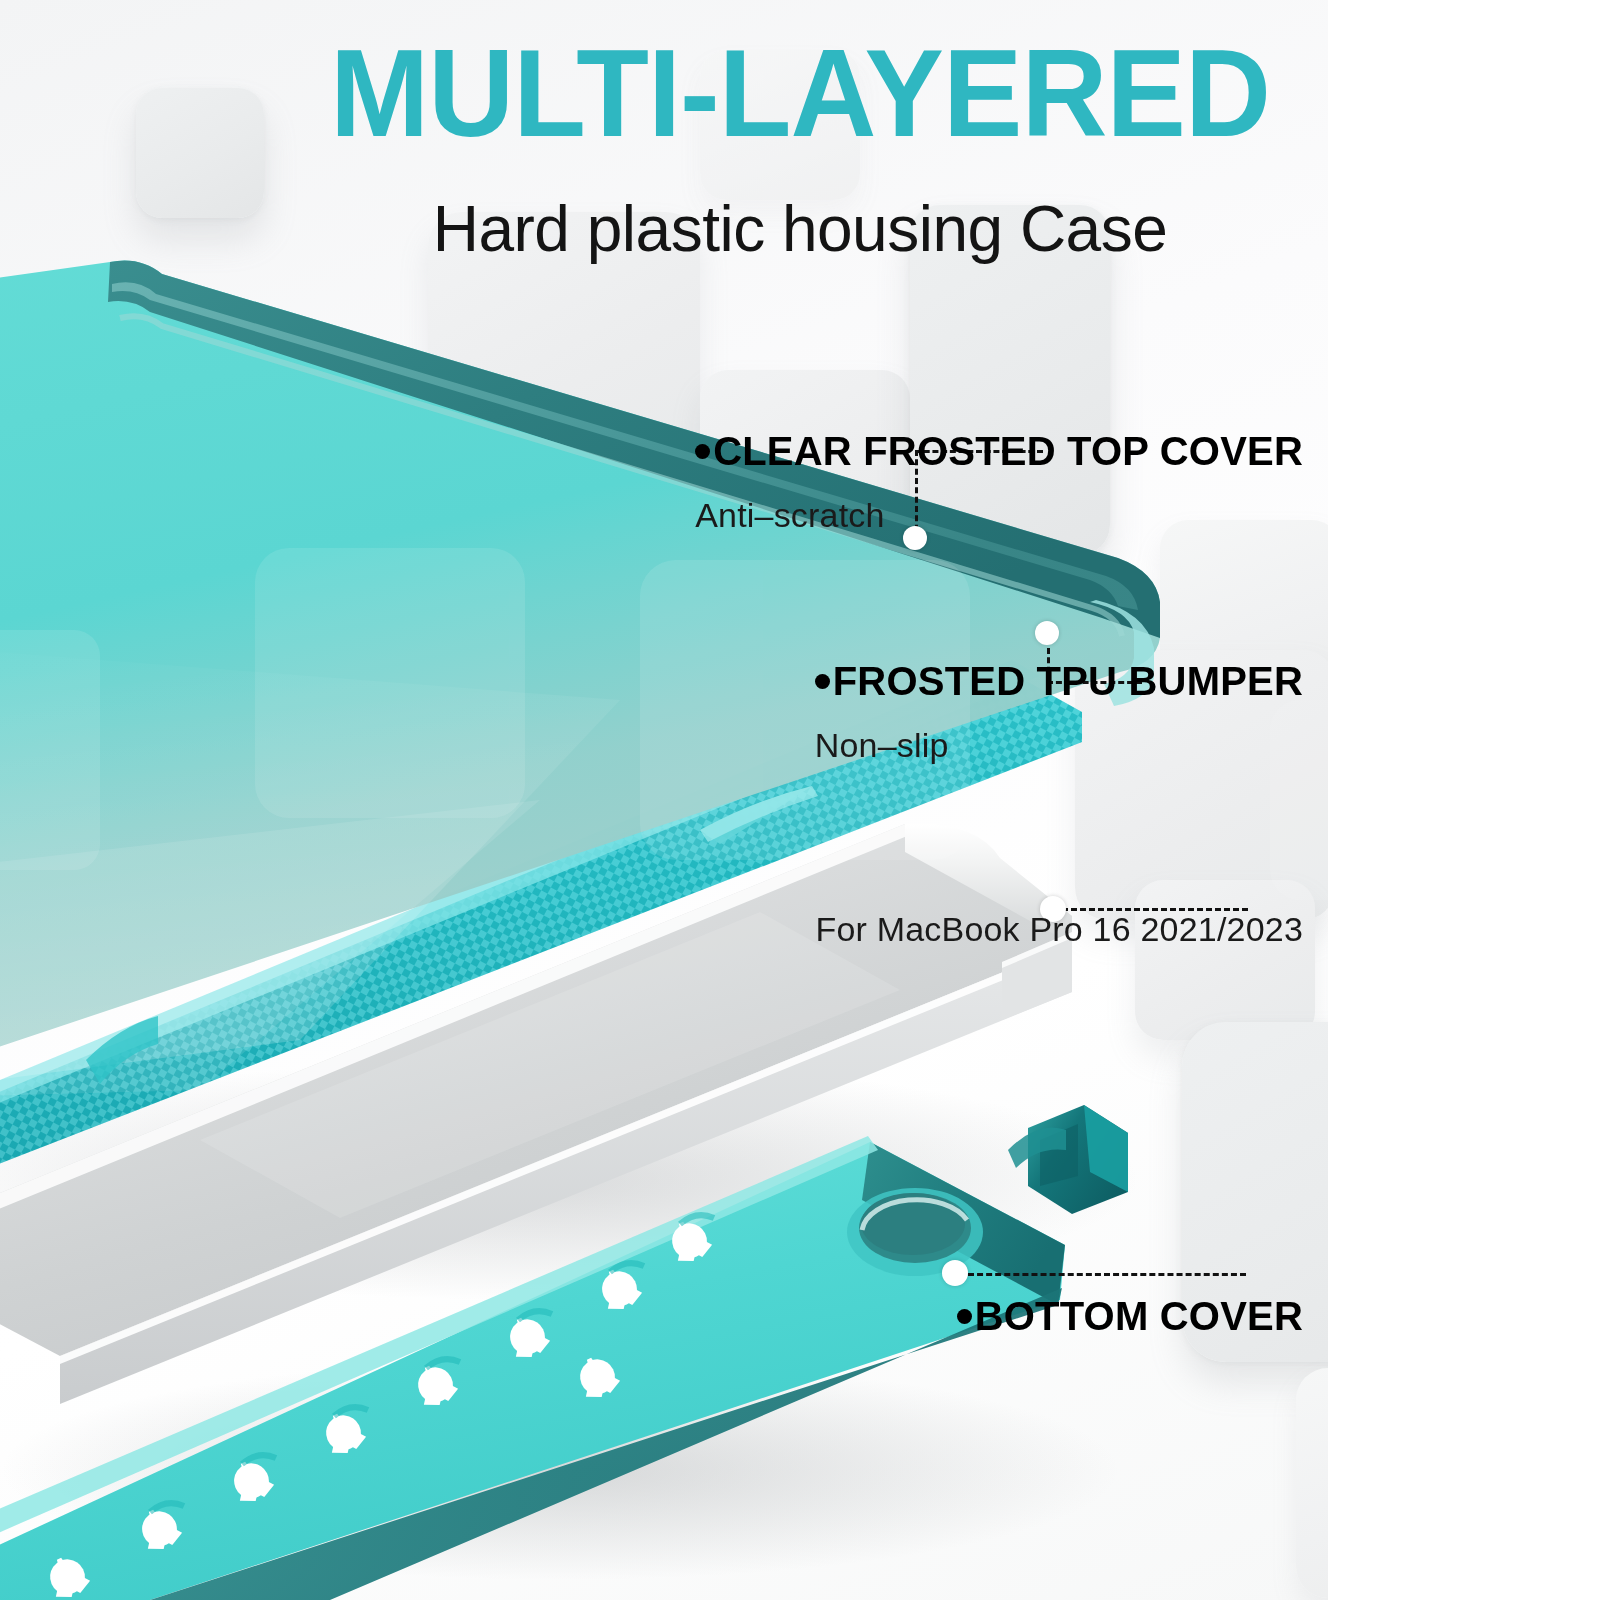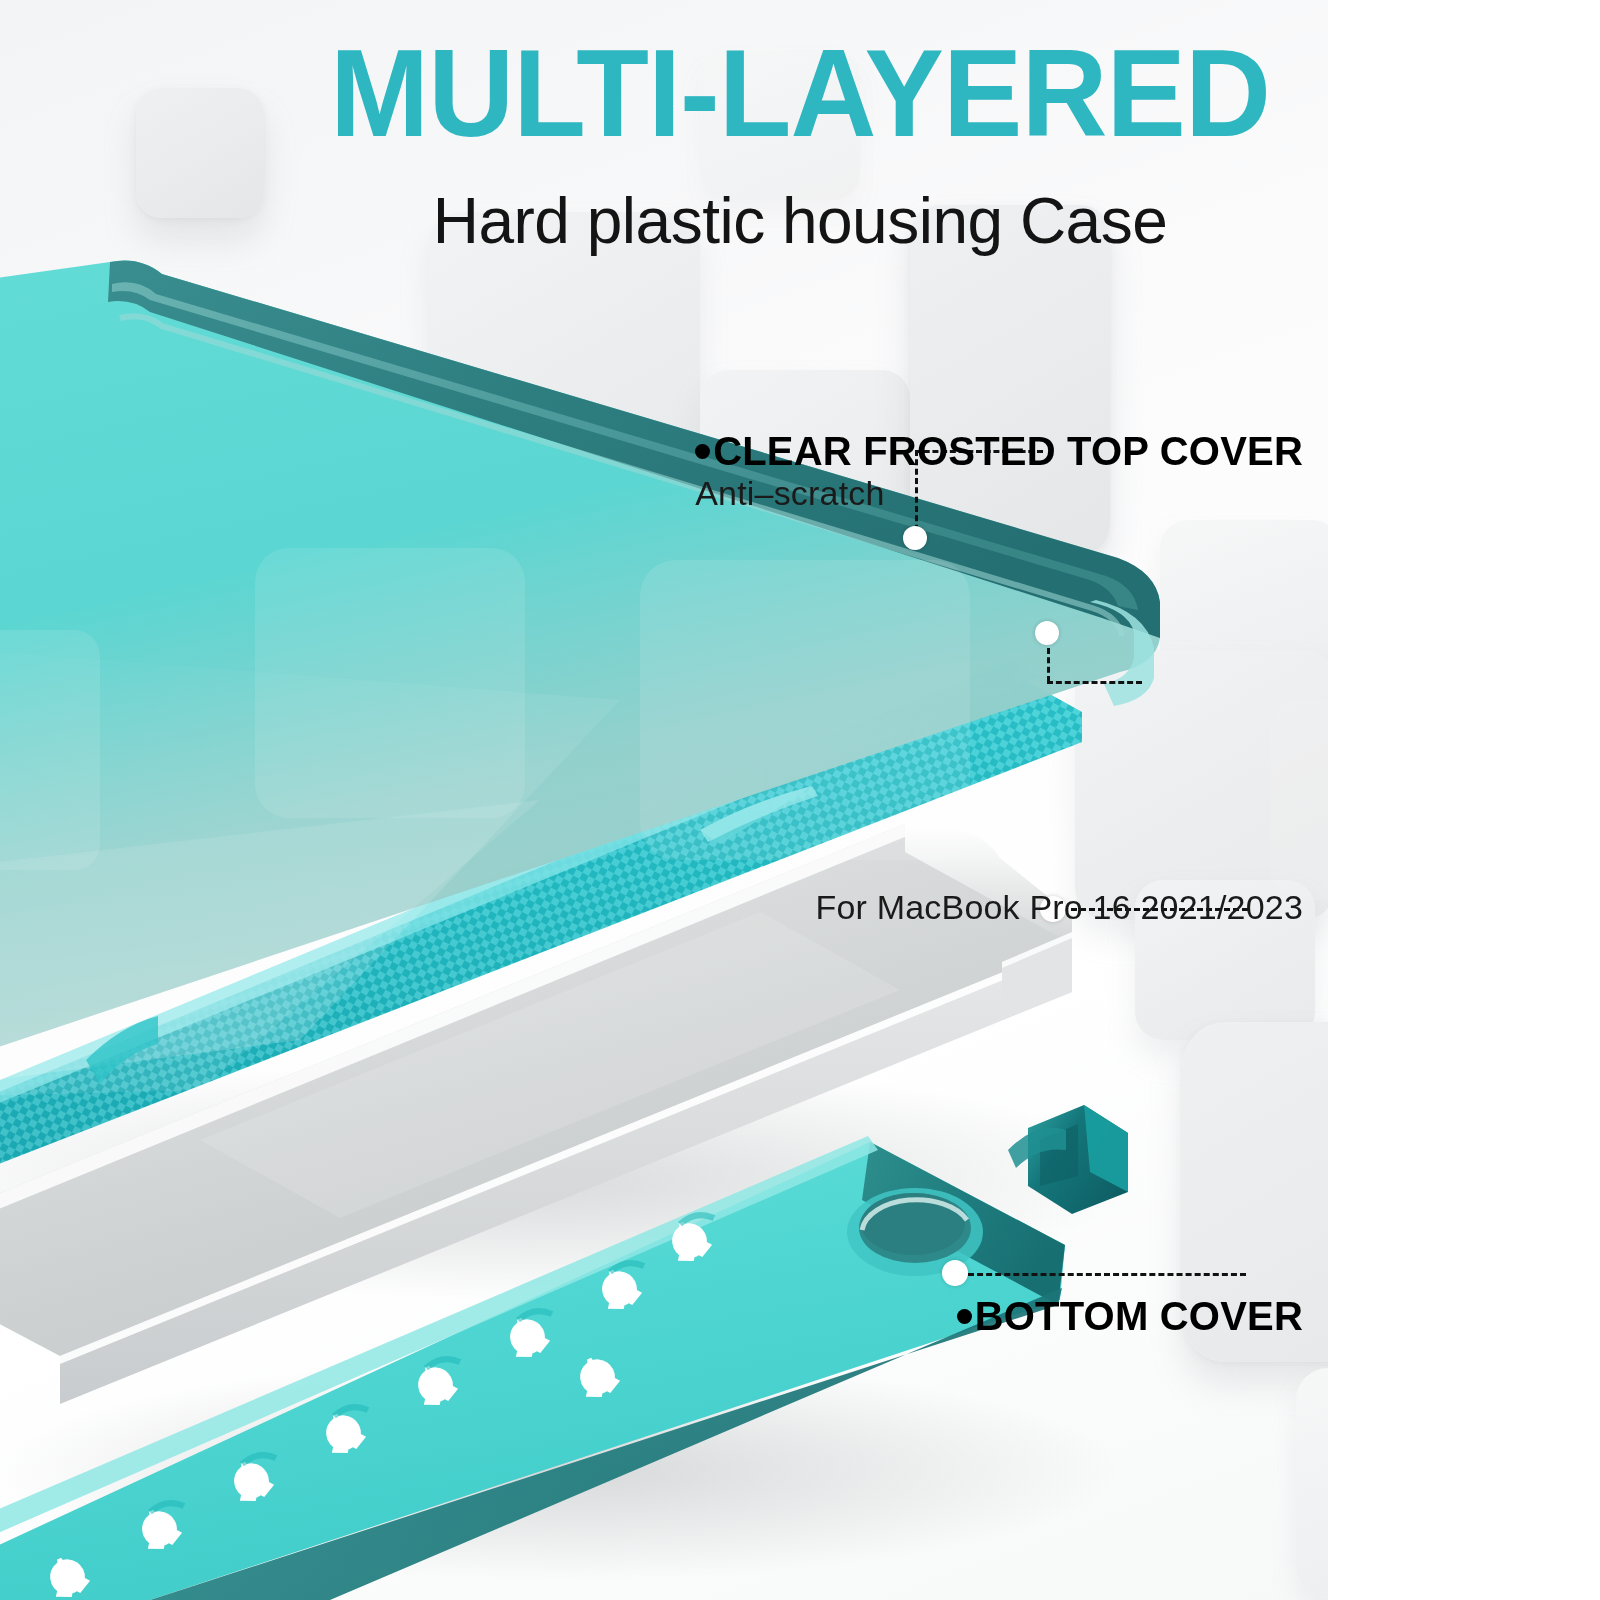--- a/index.html
+++ b/index.html
@@ -23,39 +23,39 @@
              box-shadow:0 14px 26px rgba(160,164,168,.13);}
 
   
   #titlewrap{position:absolute;left:0;top:30px;width:1600px;text-align:center;z-index:40;}
   #title{
     font-family:"Liberation Sans Narrow","Liberation Sans",sans-serif;
     font-weight:700;font-size:124px;letter-spacing:-1px;line-height:1.02;
     color:#2FB7C1;white-space:nowrap;transform:scaleX(.96);transform-origin:center;
   }
   #subtitle{
-    margin-top:28px;font-size:64px;font-weight:400;color:#141414;white-space:nowrap;
+    margin-top:36px;font-size:64px;font-weight:400;color:#141414;white-space:nowrap;
     font-family:"Liberation Sans",sans-serif;letter-spacing:-.5px;
   }
 
   
   #art{position:absolute;inset:0;z-index:20;}
   #art svg{position:absolute;left:0;top:0;}
 
   
   .callout{position:absolute;z-index:60;text-align:left;}
   .callout .hl{
     font-family:"Liberation Sans",sans-serif;
     font-weight:700;font-size:40px;color:#000;line-height:1.05;white-space:nowrap;
     letter-spacing:.2px;
   }
   .callout .sub{
     font-family:"Liberation Sans",sans-serif;
     font-weight:400;font-size:34px;color:#1a1a1a;line-height:1.15;white-space:nowrap;
-    margin-top:2px;letter-spacing:.2px;
+    margin-top:24px;letter-spacing:.2px;
   }
   .bullet{display:inline-block;width:15px;height:15px;border-radius:50%;
           background:#000;vertical-align:middle;margin-right:3px;margin-bottom:5px;}
 
   
   .lead{position:absolute;z-index:55;}
   .lead .hdash{position:absolute;height:0;border-top:3px dashed #111;}
   .lead .vdash{position:absolute;width:0;border-left:3px dashed #111;}
   .dot{position:absolute;border-radius:50%;background:#fff;z-index:58;
        box-shadow:0 0 4px rgba(0,0,0,.18);}
@@ -340,20 +340,26 @@
   </div>
   <div class="dot" style="left:942px;top:1260px;width:26px;height:26px;"></div>
 
   <div class="callout" style="right:25px;top:430px;">
     <div class="hl">
       <span class="bullet"></span><span>CLEAR FROSTED TOP COVER</span>
     </div>
     <div class="sub">Anti–scratch</div>
   </div>
 
+  <div class="callout" style="right:25px;top:660px;">
+    <div class="hl">
+      <span class="bullet"></span><span>FROSTED TPU BUMPER</span>
+    </div>
+    <div class="sub">Non–slip</div>
+  </div>
 
   <div class="callout" style="right:25px;top:886px;">
     <div class="sub">For MacBook Pro 16 2021/2023</div>
   </div>
 
   <div class="callout" style="right:25px;top:1251px;margin-top:44px;">
     <div class="hl">
       <span class="bullet"></span><span>BOTTOM COVER</span>
     </div>
   </div>

